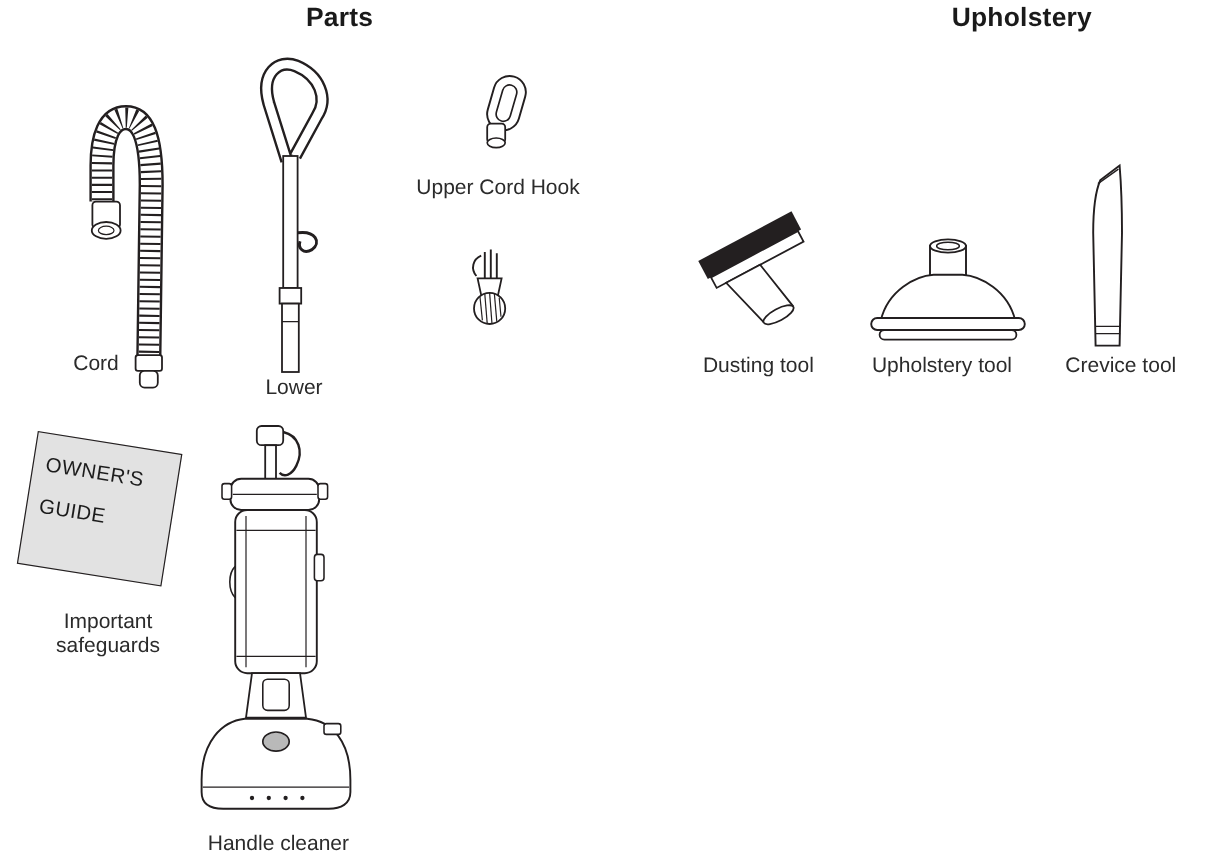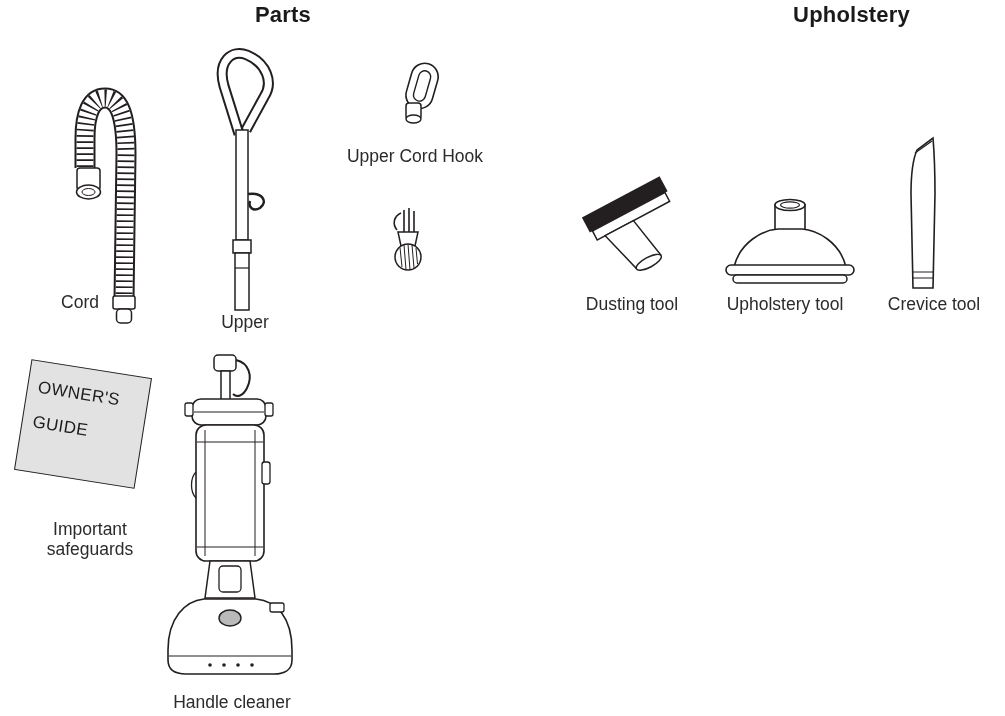--- a/index.html
+++ b/index.html
@@ -76,21 +76,21 @@
 
   <svg class="fig" style="left:196px; top:42px" width="100" height="276" viewBox="0 0 100 276">
     <path d="M 43 92 L 28 44 C 21 19 36 7 51 13 C 70 21 78 40 68 55 L 50 88" fill="none" stroke="#231f20" stroke-width="11"></path>
     <path d="M 43 92 L 28 44 C 21 19 36 7 51 13 C 70 21 78 40 68 55 L 50 88" fill="none" stroke="#ffffff" stroke-width="7"></path>
     <rect x="40" y="88" width="12" height="110" fill="#fff" stroke="#231f20" stroke-width="1.5"></rect>
     <path d="M 52 152 C 67 150 72 160 64 166 C 57 170 52 165 54 159" fill="none" stroke="#231f20" stroke-width="2.5"></path>
     <rect x="37" y="198" width="18" height="13" fill="#fff" stroke="#231f20" stroke-width="1.5"></rect>
     <rect x="39" y="211" width="14" height="57" fill="#fff" stroke="#231f20" stroke-width="1.5"></rect>
     <line x1="39" y1="226" x2="53" y2="226" stroke="#231f20" stroke-width="1.2"></line>
   </svg>
-  <div class="label" style="left:185px; top:312px; width:120px;">Upper</div>
+  <div class="label" style="left:185px; top:312px; width:120px;">Lower</div>
 
   <svg class="fig" style="left:397px; top:58px" width="50" height="70" viewBox="0 0 50 70">
     <g transform="rotate(16 25 30)">
       <rect x="11" y="5" width="27" height="46" rx="13.5" fill="#fff" stroke="#231f20" stroke-width="1.6"></rect>
       <rect x="18.5" y="12.5" width="12" height="31" rx="6" fill="#fff" stroke="#231f20" stroke-width="1.4"></rect>
     </g>
     <rect x="9" y="45" width="15" height="16" rx="3" fill="#fff" stroke="#231f20" stroke-width="1.5"></rect>
     <ellipse cx="16.5" cy="61" rx="7.5" ry="4" fill="#fff" stroke="#231f20" stroke-width="1.4"></ellipse>
   </svg>
   <div class="label" style="left:330px; top:146px; width:170px;">Upper Cord Hook</div>
@@ -106,21 +106,21 @@
     <line x1="23" y1="41" x2="25" y2="65.5" stroke="#231f20" stroke-width="1"></line>
     <line x1="27" y1="40" x2="29" y2="66" stroke="#231f20" stroke-width="1"></line>
     <line x1="31" y1="41" x2="33" y2="64" stroke="#231f20" stroke-width="1"></line>
     <line x1="35" y1="44" x2="36.5" y2="60" stroke="#231f20" stroke-width="1"></line>
   </svg>
 
   <div class="owners-guide">
     <div class="og-line">OWNER'S</div>
     <div class="og-line">GUIDE</div>
   </div>
-  <div class="label" style="left:30px; top:507px; width:120px;margin-top:12px;">
+  <div class="label" style="left:30px; top:507px; width:120px;">
     <div>Important</div>
     <div>safeguards</div>
   </div>
 
   <svg class="fig" style="left:152px; top:350px" width="162" height="338" viewBox="0 0 162 338">
     <rect x="62" y="5" width="22" height="16" rx="4" fill="#fff" stroke="#231f20" stroke-width="1.5"></rect>
     <rect x="69" y="21" width="9" height="30" fill="#fff" stroke="#231f20" stroke-width="1.5"></rect>
     <path d="M 84 10 C 97 13 101 26 95 38 C 91 46 85 48 81 44" fill="none" stroke="#231f20" stroke-width="2"></path>
     <rect x="40" y="49" width="74" height="26" rx="9" fill="#fff" stroke="#231f20" stroke-width="1.6"></rect>
     <line x1="42" y1="62" x2="112" y2="62" stroke="#231f20" stroke-width="1"></line>

